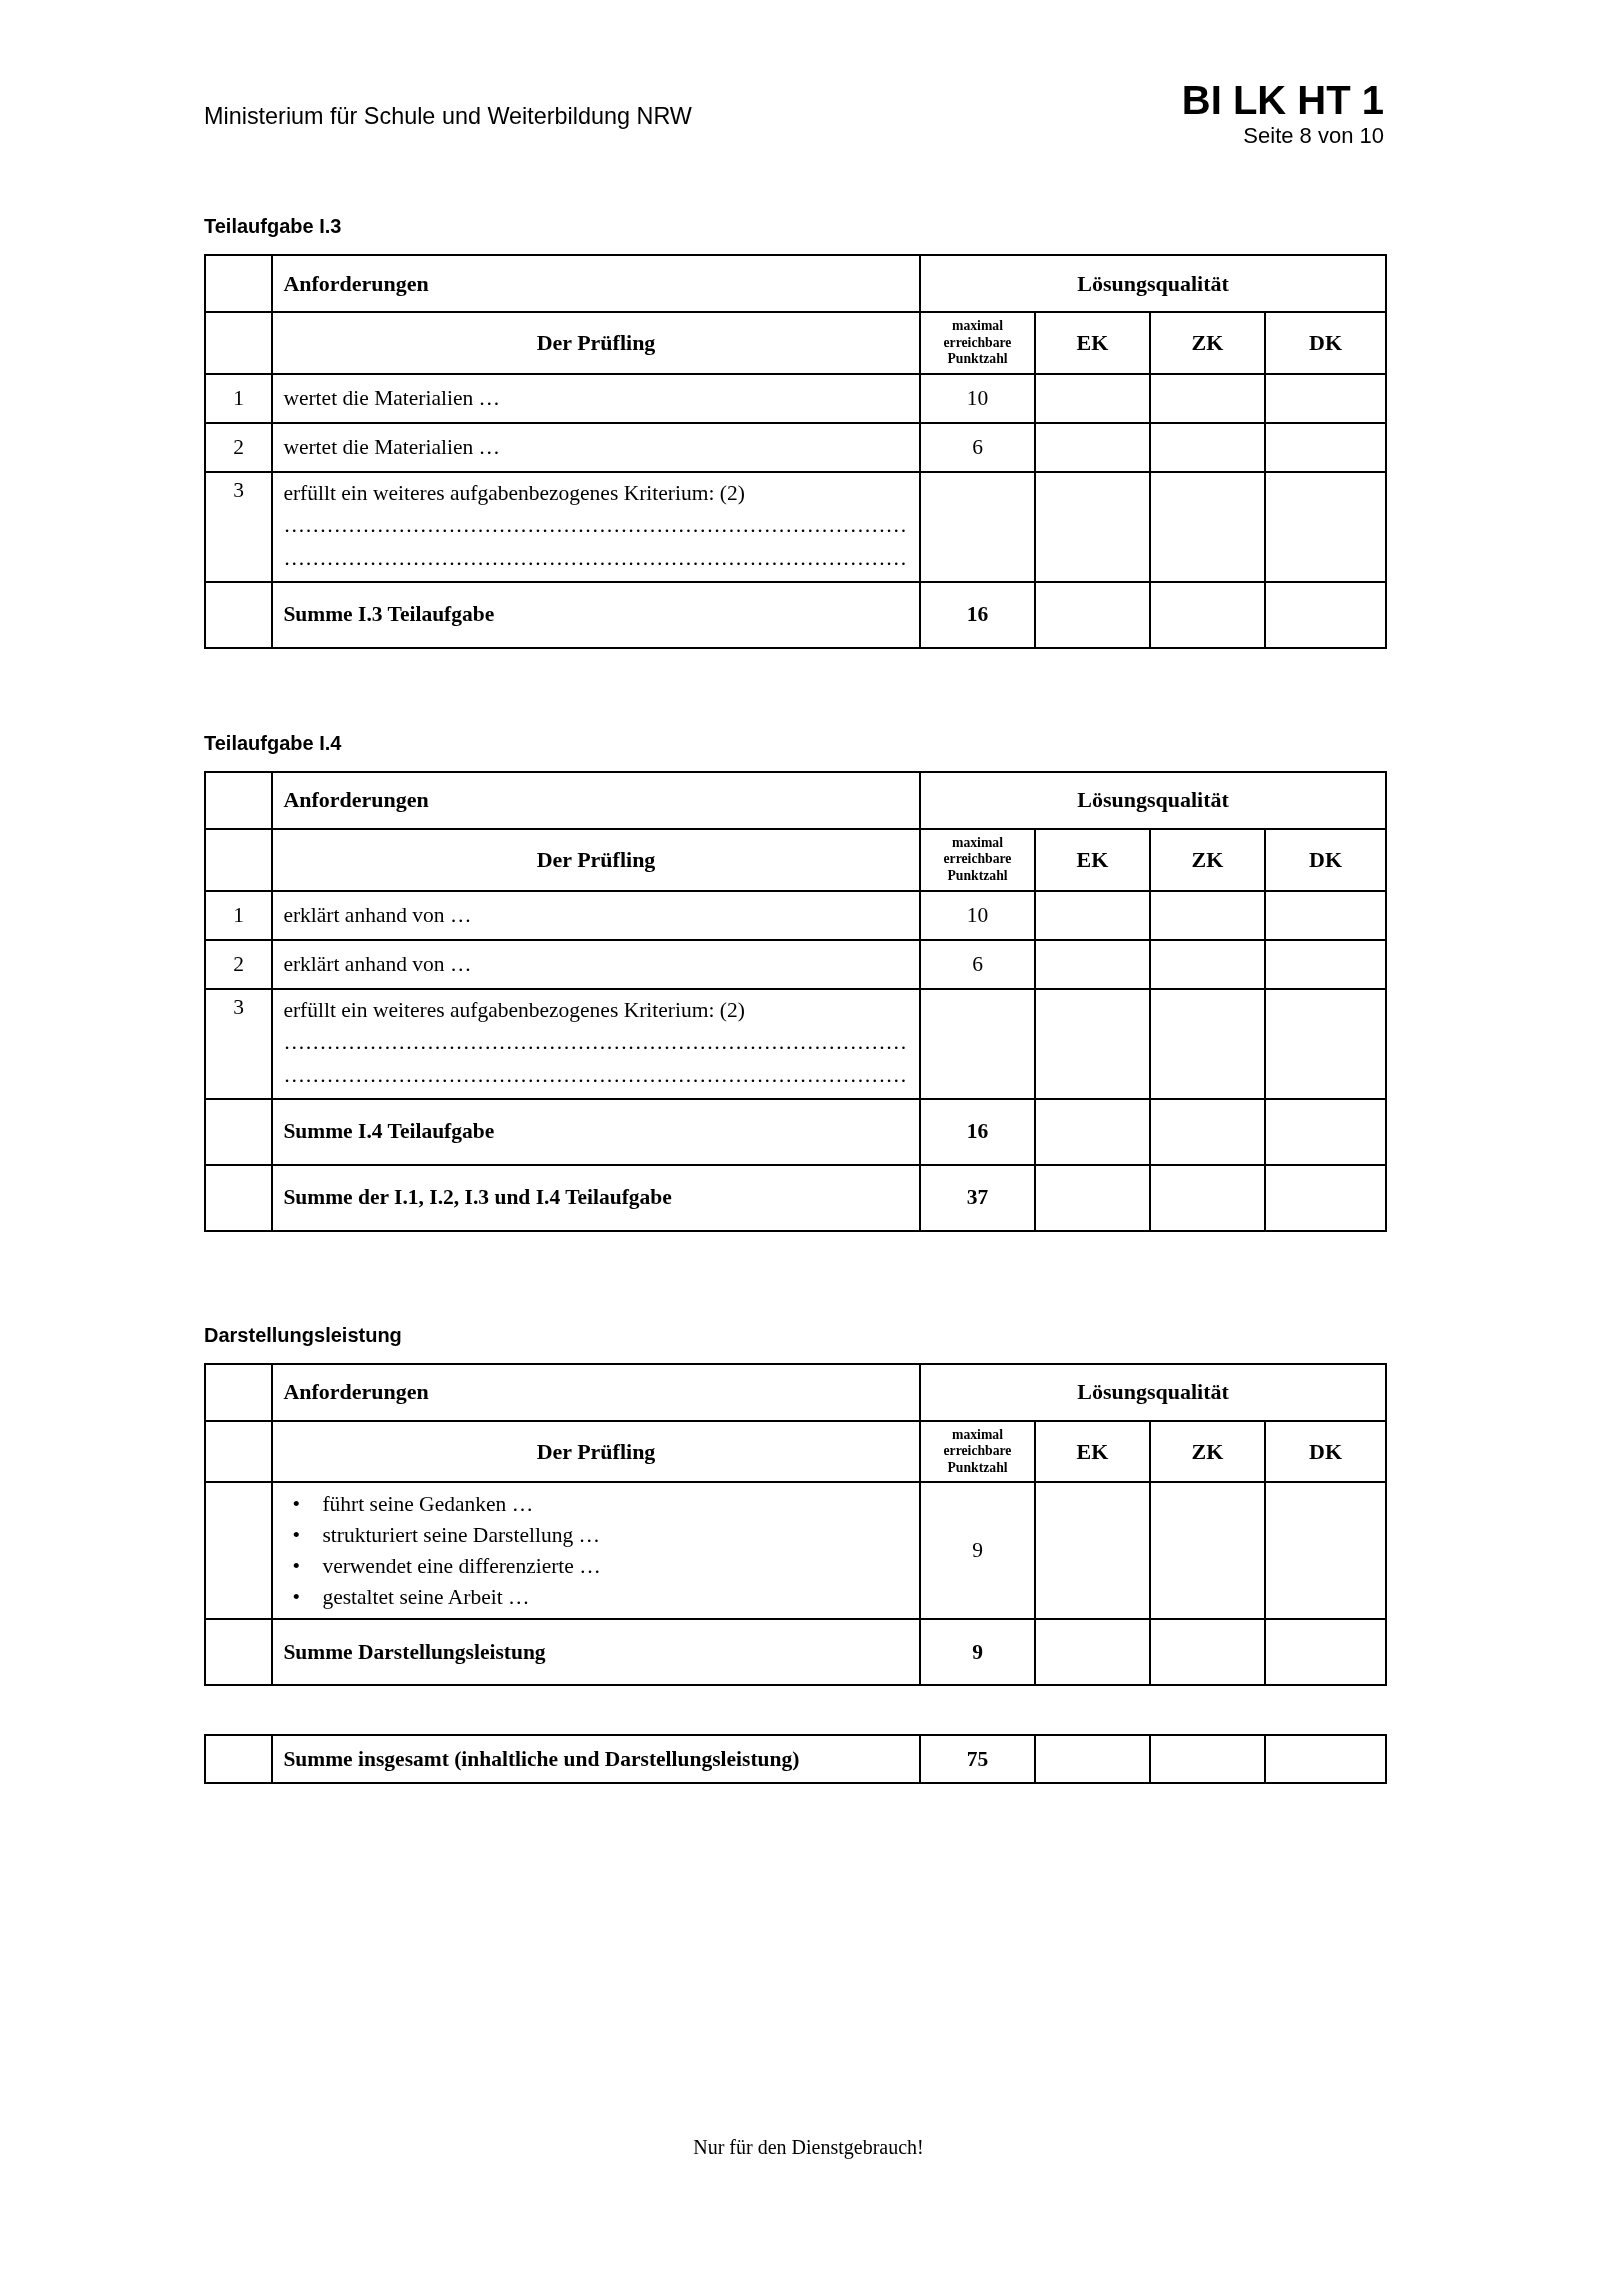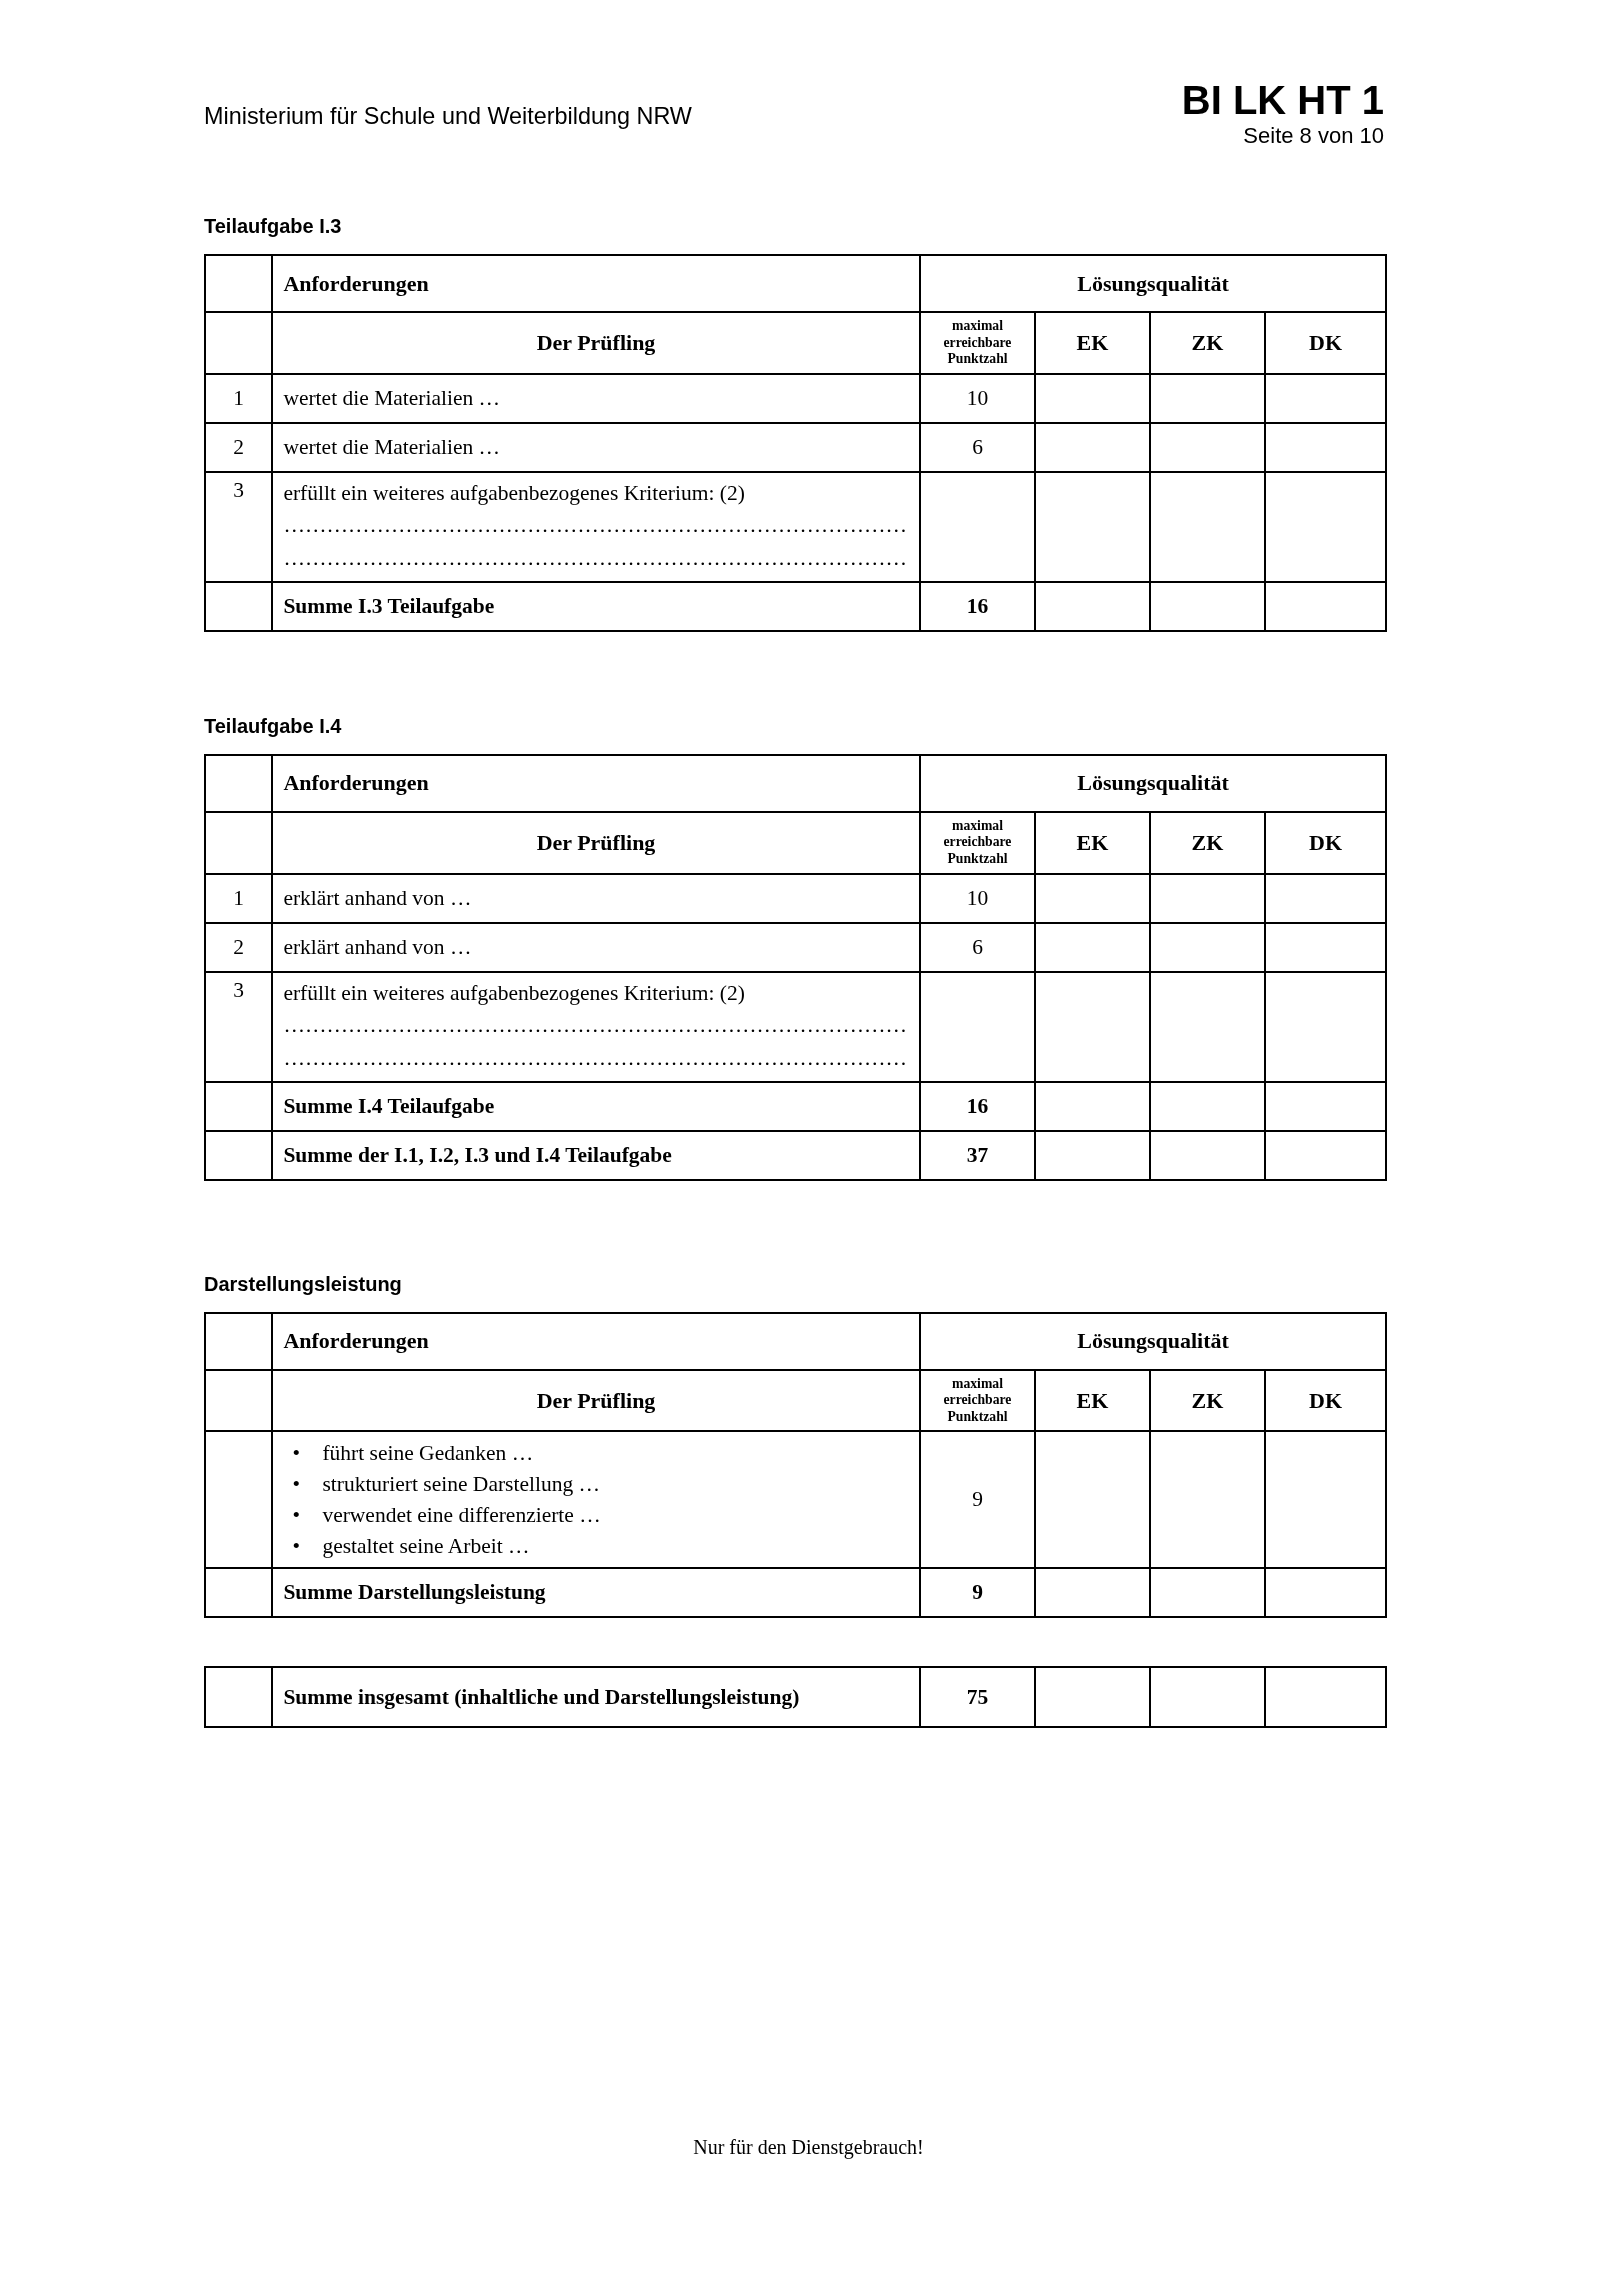--- a/index.html
+++ b/index.html
@@ -58,23 +58,23 @@
   col.c5 { width: 121px; }
 
   .center { text-align: center; }
   .bold { font-weight: bold; }
   .vtop { vertical-align: top !important; }
 
   .r-head1 td { height: 57px; font-size: 22px; }
   .r-head2 td { height: 60px; font-size: 22px; }
   .r-data  td { height: 49px; }
   .r-krit  td { height: 104px; padding-top: 7.8px; }
-  .r-sum   td { height: 49px; }
+  .r-sum   td { height: 66px; }
   .r-bullets td { height: 137px; }
-  .r-final td { height: 60px; }
+  .r-final td { height: 48px; }
 
   td.small-head {
     font-size: 13.7px;
     line-height: 1.2;
     padding: 3.9px 5.2px;
     font-weight: bold;
     text-align: center;
   }
 
   .dots {

